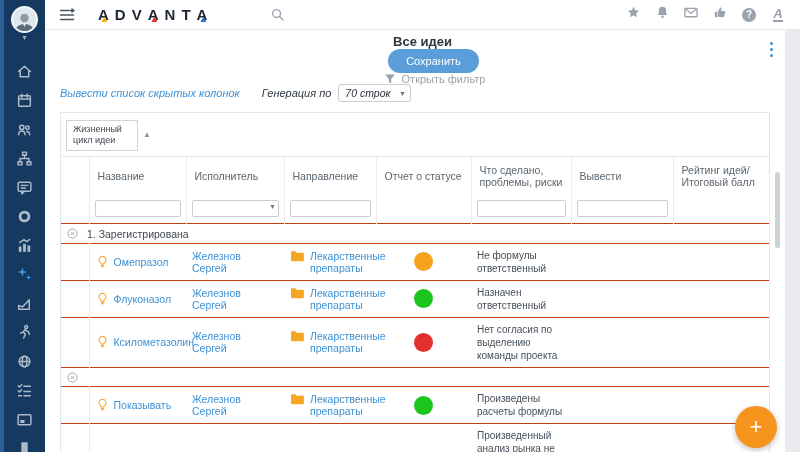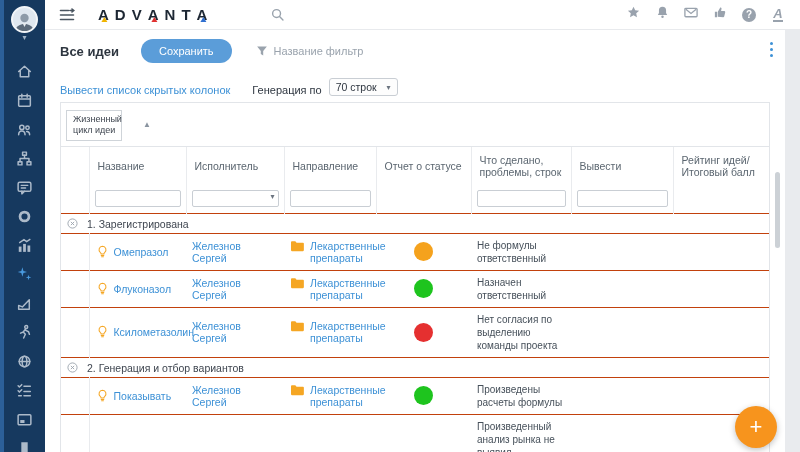--- a/index.html
+++ b/index.html
@@ -32,41 +32,41 @@
   .top-icons { margin-left:auto; margin-right:14px; display:flex; align-items:center; gap:13px; }
   .top-ic { width:16px; height:16px; display:flex; align-items:center; justify-content:center; cursor:pointer; }
   .help-circle { width:14px; height:14px; border-radius:50%; background:#99a2ad; color:#fff;
     font-size:10px; font-weight:bold; display:flex; align-items:center; justify-content:center; }
   .adv-mark { color:#99a2ad; font-weight:bold; font-style:italic; font-size:13px; border-bottom:2px solid #99a2ad; line-height:12px; }
 
   .page { flex:1; background:#e9ebee; display:flex; min-height:0; }
   .content { width:740px; background:#fff; position:relative; padding:0 0 0 15px; }
 
   
-  .toolbar { display:flex; align-items:center; height:38px; padding-top:4px; }
+  .toolbar { display:flex; align-items:center; height:38px; padding-top:4px;flex-direction:column; }
   .page-title { font-size:13px; font-weight:bold; color:#2e3640; }
   .save-btn { margin-left:22px; background:#5b9dd9; color:#fff; border:none; border-radius:13px;
     font-size:11px; padding:6px 18px; cursor:pointer; font-family:inherit; }
   .filter-open { margin-left:24px; display:flex; align-items:center; gap:6px; color:#9aa3ad; font-size:11px; cursor:pointer; }
   .kebab { position:absolute; top:12px; right:12px; display:flex; flex-direction:column; gap:3px; cursor:pointer; }
   .kebab i { width:3px; height:3px; border-radius:50%; background:#3d91d6; }
 
   
-  .controls { display:flex; align-items:flex-end; height:26px; margin-top:2px; }
+  .controls { display:flex; align-items:center; height:26px; margin-top:12px;font-style:italic; }
   .link { color:#3d91d6; font-size:11px; cursor:pointer; text-decoration:none; }
   .showper { margin-left:22px; font-size:11px; color:#2e3640; }
   .select-box { margin-left:7px; border:1px solid #c9ced4; border-radius:3px; background:#fdfdfd;
     font-size:10.5px; color:#2e3640; padding:2px 6px; display:inline-flex; align-items:center; gap:10px; cursor:pointer; }
   .select-box .car { font-size:8px; color:#6b7480; }
 
   
   .table-box { margin-top:6px; width:710px; border:1px solid #e2e5e9; border-bottom:none; }
   .chip-row { padding:5px 0 5px 5px; border-bottom:1px solid #e2e5e9; }
   .chip { display:inline-flex; align-items:center; gap:21px; border:1px solid #cfd4d9; background:#fff;
-    padding:3px 6px; font-size:9px; color:#3f4650; line-height:1.25; width:56px; cursor:pointer; }
+    padding:3px 6px; font-size:9px; color:#3f4650; line-height:1.25; width:72px; cursor:pointer; }
   .chip .sort { color:#8a94a0; font-size:8px; }
   table { border-collapse:collapse; table-layout:fixed; width:708px; }
   thead th { font-size:10.5px; font-weight:normal; color:#5b6670; text-align:left;
     padding:7px 8px; border-right:1px solid #e9ebee; vertical-align:middle; height:34px; }
   thead th:last-child { border-right:none; }
   tr.filter-row td { padding:3px 5px 6px 5px; border-right:1px solid #e9ebee; }
   tr.filter-row td:last-child { border-right:none; }
   .f-inp { width:100%; height:17px; border:1px solid #c9ced4; border-radius:2px; font-size:10px; padding:0 4px; }
   .f-wrap { position:relative; }
   .f-wrap .car { position:absolute; right:4px; top:4px; font-size:8px; color:#6b7480; pointer-events:none; }
@@ -255,21 +255,21 @@
     <div class="page">
       <div class="content">
 
         <div class="toolbar">
           <span class="page-title">Все идеи</span>
           <button class="save-btn">Сохранить</button>
           <span class="filter-open">
             <svg width="12" height="12" viewBox="0 0 16 16">
               <path d="M1.5 2h13L9.6 8v6l-3.2-2V8z" fill="#9aa3ad"></path>
             </svg>
-            <span>Название фильтр</span>
+            <span>Открыть фильтр</span>
           </span>
         </div>
         <div class="kebab">
             <i></i>
             <i></i>
             <i></i>
           </div>
 
         <div class="controls">
           <a class="link">Вывести список скрытых колонок</a>
@@ -298,21 +298,21 @@
                 <col style="width:102px">
                 <col style="width:96px">
             </colgroup>
             <thead>
               <tr>
                 <th class="tcol"></th>
                 <th>Название</th>
                 <th>Исполнитель</th>
                 <th>Направление</th>
                 <th>Отчет о статусе</th>
-                <th>Что сделано, проблемы, строк</th>
+                <th>Что сделано, проблемы, риски</th>
                 <th>Вывести</th>
                 <th>Рейтинг идей/Итоговый балл</th>
               </tr>
               <tr class="filter-row">
                 <td></td>
                 <td><input class="f-inp" style=""></td>
                 <td><span class="f-wrap"><input class="f-inp" style=""><span class="car">▾</span></span></td>
                 <td><input class="f-inp" style=""></td>
                 <td></td>
                 <td><input class="f-inp" style=""></td>
@@ -421,21 +421,21 @@
                   <td class="done-text">Нет согласия по выделению команды проекта</td>
                   <td></td>
                   <td></td>
                 </tr>
                 <tr class="group-row">
                   <td colspan="8"><span class="gtoggle">
                       <svg width="11" height="11" viewBox="0 0 12 12" fill="none" stroke="#9aa3ad" stroke-width="1">
                         <circle cx="6" cy="6" r="5"></circle>
                         <path d="M4.2 4.2l3.6 3.6M7.8 4.2L4.2 7.8"></path>
                       </svg>
-                    </span><span class="glabel">2. Генерация и отбор вариантов</span></td>
+                    </span></td>
                 </tr>
                 <tr>
                   <td class="tcol"></td>
                   <td>
                     <span class="name-cell">
                       <span>
                         <svg class="bulb" width="13" height="14" viewBox="0 0 16 17" fill="none" stroke="#f5a623" stroke-width="1.3" stroke-linecap="round">
                           <path d="M8 1.5a4.3 4.3 0 0 0-2.6 7.7c.5.4.9 1 .9 1.7h3.4c0-.7.4-1.3.9-1.7A4.3 4.3 0 0 0 8 1.5z"></path>
                           <path d="M6.4 12.7h3.2M6.9 14.3h2.2"></path>
                         </svg>

